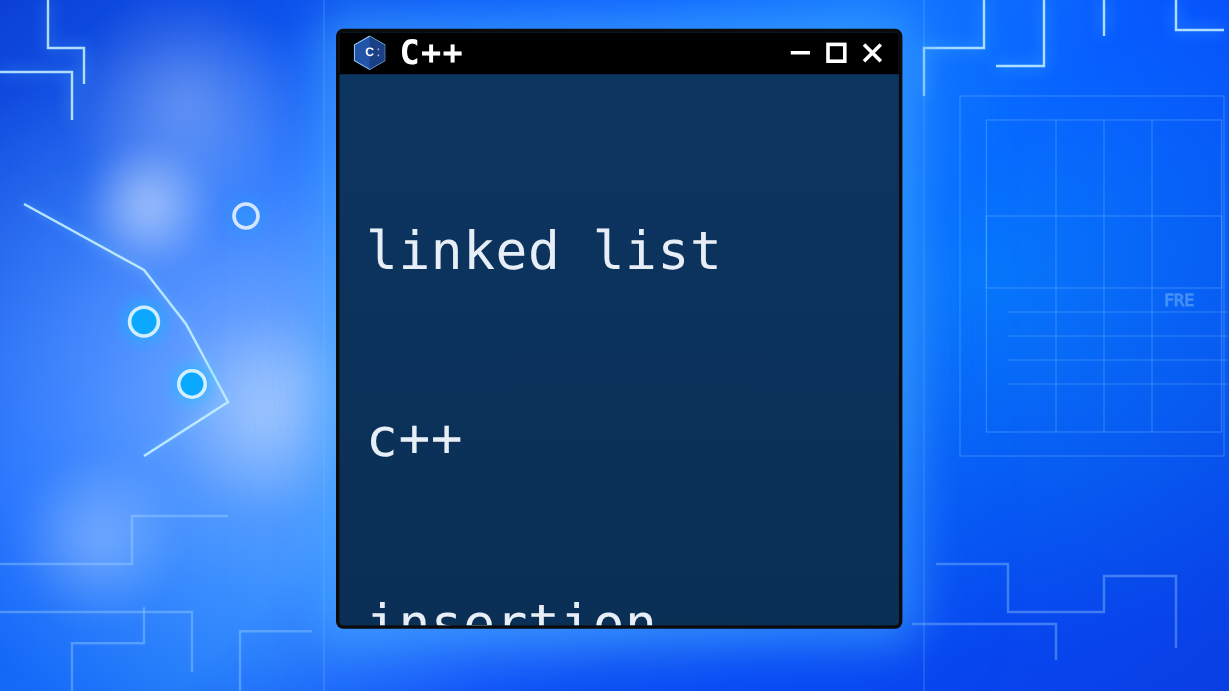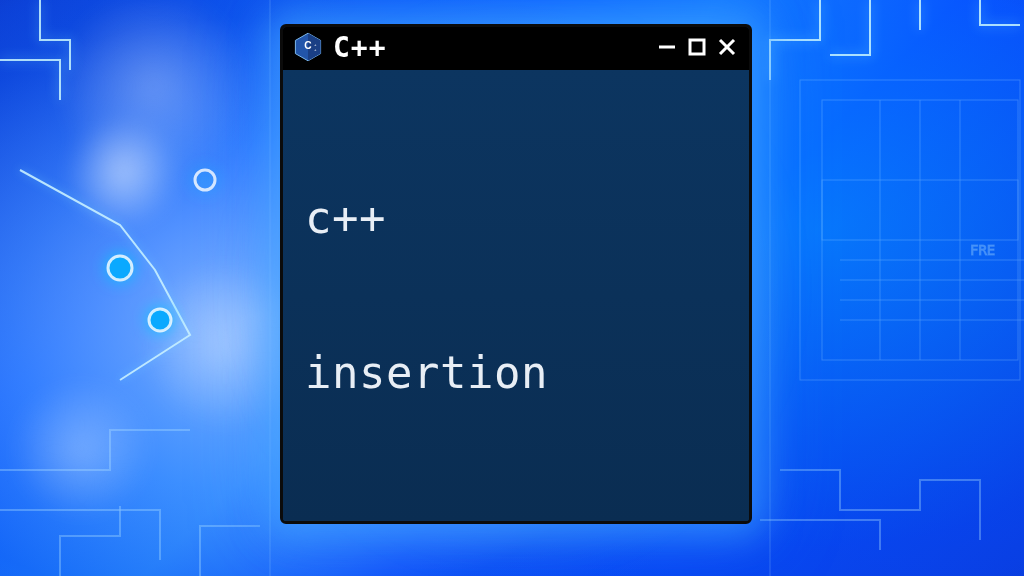--- a/index.html
+++ b/index.html
@@ -188,16 +188,17 @@
       </div>
       <div class="win-btn" title="Close">
         <svg width="20" height="20" viewBox="0 0 20 20">
             <line x1="3" y1="3" x2="17" y2="17"></line>
             <line x1="17" y1="3" x2="3" y2="17"></line>
           </svg>
       </div>
     </div>
   </div>
   <div class="content">
+    <div>linked list</div>
     <div>c++</div>
     <div>insertion</div>
   </div>
 </div>
 
 </body></html>

